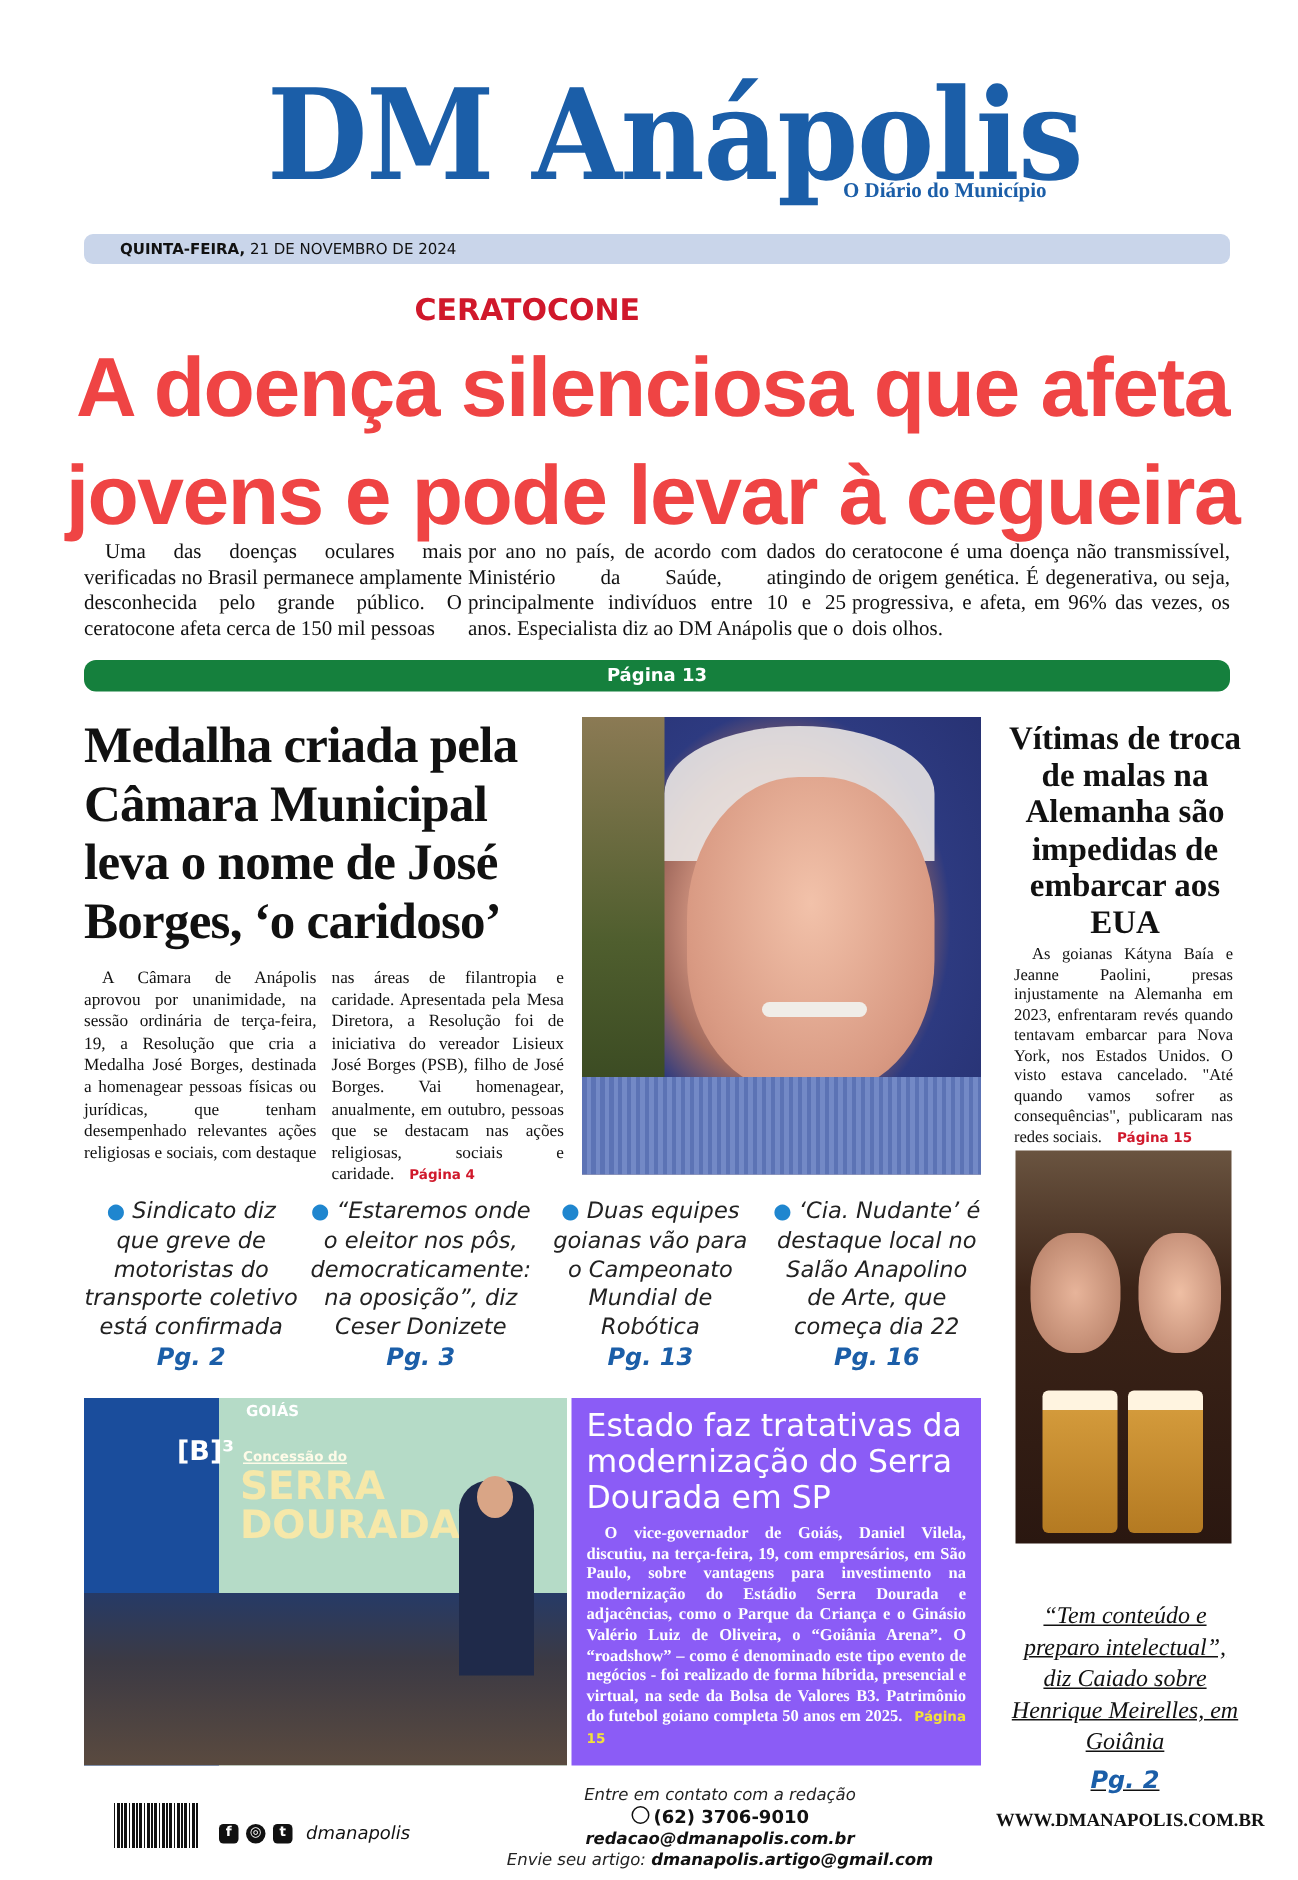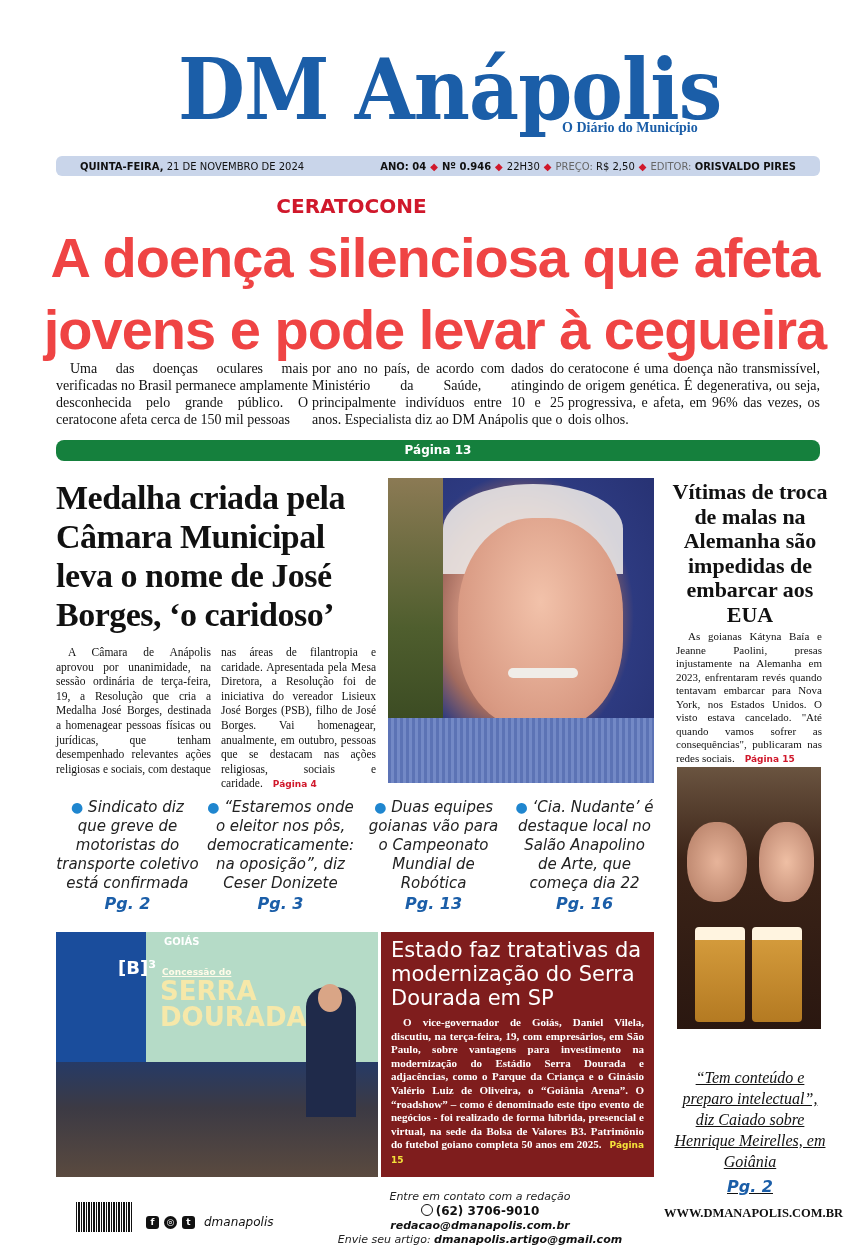--- a/index.html
+++ b/index.html
@@ -125,21 +125,21 @@
   .photo-event .goias { position:absolute; left:108px; top:4px; color:#fff; font-family:"DejaVu Sans",sans-serif; font-weight:bold; font-size:10px; }
   .photo-event .concessao { position:absolute; left:106px; top:35px; color:#fffbe8; font-family:"DejaVu Sans",sans-serif; font-size:9px; font-weight: bold; text-decoration: underline; }
   .photo-event .serra { position:absolute; left:104px; top:46px; color:#f6e8a9; font-family:"DejaVu Sans",sans-serif; font-weight:900; font-size:26px; line-height:26px; }
   .photo-event .crowd { position:absolute; left:0; top:130px; width:322px; height:115px;
     background: linear-gradient(180deg,#263a66 0%,#3c3a44 40%,#5a4a3f 100%); }
   .photo-event .speaker { position:absolute; left:250px; top:55px; width:50px; height:130px; background:#1f2a4a; border-radius: 20px 20px 0 0; }
   .photo-event .speaker-head { position:absolute; left:262px; top:52px; width:24px; height:28px; background:#d9a586; border-radius:50%; }
 
   .serra-box {
     left: 381px; top: 932px; width: 273px; height: 245px;
-    background: #7f1d1d; color: #fff; padding: 6px 10px;
+    background: #8b5cf6; color: #fff; padding: 6px 10px;
   }
   .serra-headline { font-family: "DejaVu Sans", sans-serif; font-size: 21px; line-height: 24px; color:#fff; }
   .serra-body {
     margin-top: 6px; font-family: "Liberation Serif", serif; font-weight: bold; font-size: 11px; line-height: 13.6px;
     text-align: justify; text-indent: 12px; color: #fff;
   }
   .serra-body .page-ref-y { color: #f3e23a; font-family: "DejaVu Sans", sans-serif; font-weight: bold; font-size: 9px; margin-left: 8px; }
 
   .caiado {
     left: 672px; top: 1067px; width: 156px; text-align: center;
@@ -166,23 +166,20 @@
 <body>
 
 <div class="abs masthead-title">DM Anápolis</div>
 <div class="abs masthead-sub">O Diário do Município</div>
 
 <div class="abs dateline">
   <span>
     <b>QUINTA-FEIRA,</b>
     <span>21 DE NOVEMBRO DE 2024</span>
   </span>
-  <span>
-    <b>ANO: 04</b><span class="dia">◆</span><b>Nº 0.946</b><span class="dia">◆</span><span>22H30</span><span class="dia">◆</span><span class="light">PREÇO:</span> <span>R$ 2,50</span><span class="dia">◆</span><span class="light">EDITOR:</span> <b>ORISVALDO PIRES</b>
-  </span>
 </div>
 
 <div class="abs kicker">CERATOCONE</div>
 <div class="abs lead-headline">A doença silenciosa que afeta jovens e pode levar à cegueira</div>
 <div class="abs lead-body">
   <p>Uma das doenças oculares mais verificadas no Brasil permanece amplamente desconhecida pelo grande público. O ceratocone afeta cerca de 150 mil pessoas</p>
   <p>por ano no país, de acordo com dados do Ministério da Saúde, atingindo principalmente indivíduos entre 10 e 25 anos. Especialista diz ao DM Anápolis que o</p>
   <p>ceratocone é uma doença não transmissível, de origem genética. É degenerativa, ou seja, progressiva, e afeta, em 96% das vezes, os dois olhos.</p>
 </div>
 <div class="abs page-bar">Página 13</div>

